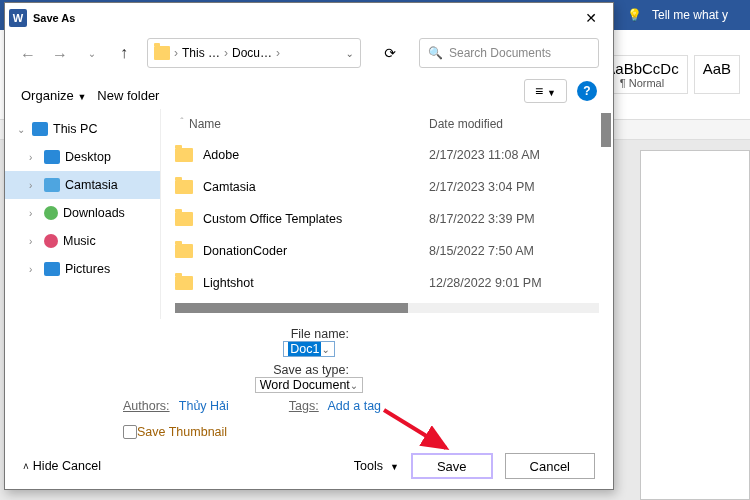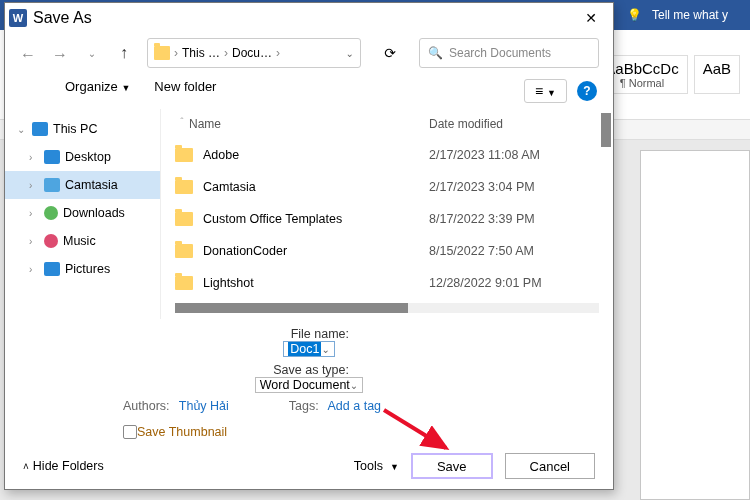--- a/index.html
+++ b/index.html
@@ -14,34 +14,34 @@
 .style-box .sample { font-size: 15px; }
 .style-box .label { font-size: 11px; color: #555; }
 .ruler { height: 20px; background: #f5f5f5; border-bottom: 1px solid #ddd; }
 .doc-area { background: #e9e9e9; height: 360px; display: flex; justify-content: flex-end; }
 .page-edge { width: 110px; background: #fff; border: 1px solid #c6c6c6; margin-top: 10px; }
 
 
 .dialog { position: absolute; top: 2px; left: 4px; width: 610px; height: 488px; background: #fff; border: 1px solid #777; box-shadow: 2px 4px 10px rgba(0,0,0,.25); display: flex; flex-direction: column; }
 .titlebar { display: flex; align-items: center; height: 30px; padding: 0 4px; }
 .word-icon { width: 18px; height: 18px; background: #2b579a; color: #fff; display: flex; align-items: center; justify-content: center; font-size: 11px; font-weight: bold; border-radius: 2px; margin-right: 6px; }
-.title-text { font-size: 16px; flex: 1; }
+.title-text { font-size: 11px; flex: 1; font-weight: bold; }
 .close-x { width: 36px; height: 30px; display: flex; align-items: center; justify-content: center; font-size: 14px; }
 
 .navbar { display: flex; align-items: center; height: 40px; padding: 0 14px; gap: 14px; }
 .nav-arrow { color: #888; font-size: 16px; width: 18px; text-align: center; }
 .nav-arrow.enabled { color: #333; }
 .path { display: flex; align-items: center; border: 1px solid #ccc; border-radius: 3px; height: 30px; padding: 0 6px; flex: 1; font-size: 12px; gap: 4px; }
 .path-folder { width: 16px; height: 14px; background: #ffd367; border-radius: 1px; position: relative; }
 .path-folder::before { content: ""; position: absolute; top: -3px; left: 0; width: 6px; height: 3px; background: #ffd367; border-radius: 1px 1px 0 0; }
 .sep { color: #888; }
 .refresh { width: 30px; text-align: center; font-size: 14px; }
 .search { border: 1px solid #ccc; border-radius: 3px; height: 30px; width: 180px; display: flex; align-items: center; padding: 0 8px; gap: 6px; color: #888; font-size: 12px; }
 
-.toolbar { display: flex; align-items: flex-start; padding: 6px 16px; font-size: 13px; gap: 24px; margin-left: 44px; }
+.toolbar { display: flex; align-items: flex-end; padding: 6px 16px; font-size: 13px; gap: 11px; }
 .toolbar .right { margin-left: auto; display: flex; gap: 10px; align-items: center; }
 .view-btn { border: 1px solid #ccc; border-radius: 3px; padding: 3px 10px; font-size: 14px; }
 .help { width: 20px; height: 20px; border-radius: 50%; background: #0078d4; color: #fff; display: flex; align-items: center; justify-content: center; font-size: 12px; font-weight: bold; }
 
 .body-row { display: flex; flex: 1; min-height: 0; }
 .sidebar { width: 155px; padding: 6px 0; font-size: 12.5px; overflow: hidden; }
 .tree-item { display: flex; align-items: center; height: 28px; padding-left: 12px; gap: 5px; }
 .tree-item.child { padding-left: 24px; }
 .tree-item.selected { background: #cfe4f7; }
 .chev { color: #888; font-size: 10px; width: 10px; }
@@ -68,21 +68,21 @@
 .vscroll { position: absolute; right: 2px; top: 4px; width: 10px; height: 34px; background: #888; }
 
 .form { padding: 8px 18px 4px; font-size: 12.5px; }
 .form-row { display: flex; align-items: center; margin-bottom: 6px; flex-direction: column; }
 .form-label { width: 100px; text-align: right; padding-right: 10px; color: #333; }
 .input-wrap { flex: 1; border: 1px solid #7aa9d6; height: 24px; display: flex; align-items: center; padding: 0 4px; }
 .input-wrap.plain { border-color: #bbb; }
 .input-sel { background: #0078d4; color: #fff; padding: 0 2px; }
 .dd { margin-left: auto; color: #666; font-size: 10px; }
 .meta-row { display: flex; padding-left: 100px; gap: 60px; margin-top: 6px; }
-.meta-label { color: #666; margin-right: 6px; }
+.meta-label { color: #666; margin-right: 6px; text-decoration: underline; }
 .meta-link { color: #1a6fc4; }
 .cb-row { padding-left: 100px; margin-top: 12px; display: flex; align-items: flex-end; color: #a16207; }
 .cb { width: 14px; height: 14px; border: 1px solid #888; border-radius: 2px; }
 
 .footer { display: flex; align-items: center; padding: 10px 18px; gap: 12px; border-top: 0; }
 .hide-folders { font-size: 12.5px; display: flex; align-items: center; gap: 4px; }
 .spacer { flex: 1; }
 .tools { font-size: 12.5px; }
 .btn { border: 1px solid #aaa; background: #fff; height: 26px; padding: 0 24px; font-size: 13px; }
 .btn.primary { border: 2px solid #c4b5fd; }
@@ -253,21 +253,21 @@
     </div>
     <div class="cb-row">
       <span class="cb"></span>
       <span>Save Thumbnail</span>
     </div>
   </div>
 
   <div class="footer">
     <span class="hide-folders">
       <span style="font-size:10px">˄</span>
-      <span>Hide Folders</span>
+      <span>Hide Cancel</span>
     </span>
     <span class="spacer"></span>
     <span class="tools"><span>Tools</span>&nbsp;&nbsp;<span style="font-size:9px">▼</span></span>
     <button class="btn primary">Save</button>
     <button class="btn">Cancel</button>
   </div>
 </div>
 
 <svg class="arrow" style="left:380px;top:406px" width="80" height="50">
   <defs>

